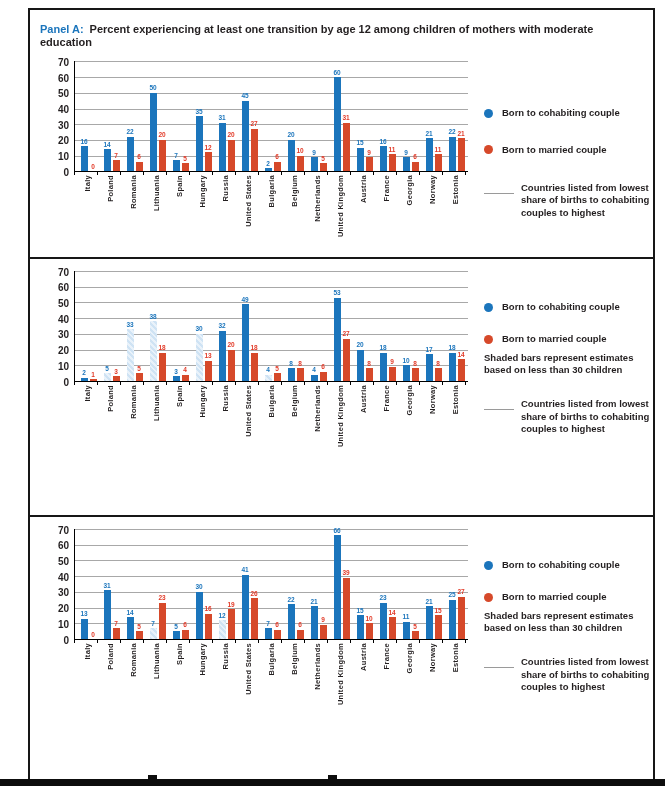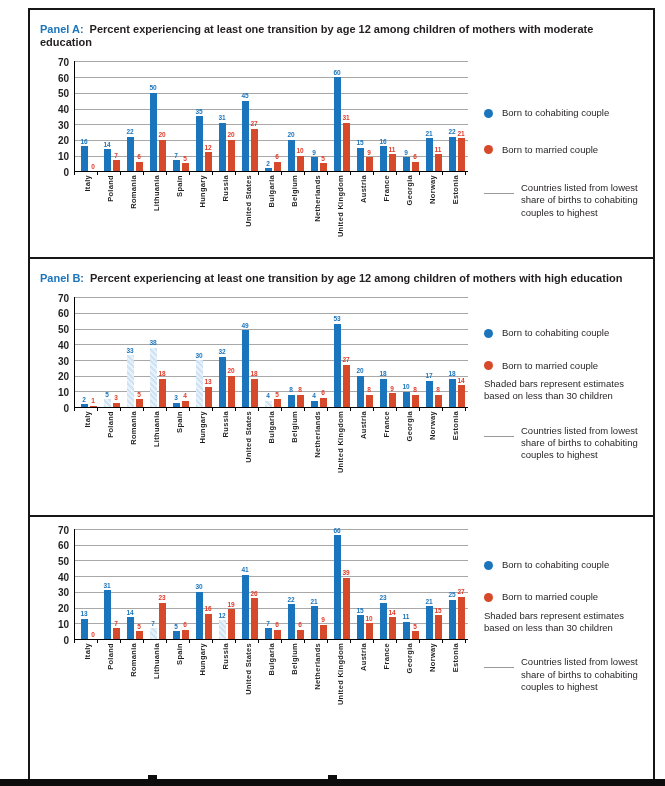--- a/index.html
+++ b/index.html
@@ -42,21 +42,21 @@
   .lbl-blue{color:var(--blue);}
   .lbl-red{color:var(--redlbl);}
   .xticks{margin-left:26px;width:393px;height:3px;
     background:repeating-linear-gradient(to right,#000 0 1px,transparent 1px 23px);}
   .xlabels{display:flex;margin-left:26px;padding-left:2px;}
   .xcell{width:23px;flex:none;display:flex;justify-content:center;align-items:flex-start;height:92px;}
   .xlabel{
     writing-mode:vertical-rl;transform:rotate(180deg);
     font-size:7.5px;font-weight:bold;white-space:nowrap;letter-spacing:0.3px;
   }
-  .legend{flex:1;font-size:9.5px;font-weight:normal;line-height:1.3;padding-left:12px;}
+  .legend{flex:1;font-size:9.5px;font-weight:bold;line-height:1.3;padding-left:12px;}
   .p0 .legend{padding-top:46px;}
   .p1 .legend,.p2 .legend{padding-top:30px;}
   .legend-item{display:flex;align-items:center;gap:9px;margin-bottom:4px;}
   .p0 .legend-item{margin-bottom:8px;}
   .legend-gap{height:16px;}
   .dot{width:9px;height:9px;border-radius:50%;flex:none;}
   .dot.blue{background:var(--blue);}
   .dot.red{background:var(--red);}
   .shaded-note{margin-top:6px;width:160px;}
   .countries-note{display:flex;gap:7px;margin-top:22px;}
@@ -333,21 +333,20 @@
             <span>Born to married couple</span>
           </div>
           <div class="countries-note">
             <div class="note-line"></div>
             <div class="countries-text">Countries listed from lowest share of births to cohabiting couples to highest</div>
           </div>
         </div>
       </div>
     </section>
     <section class="panel p1">
-      <div class="panel-titlerow"><span class="panel-label">Panel B:</span><span class="panel-heading">Percent experiencing at least one transition by age 12 among children of mothers with high education</span></div>
       <div class="panel-body">
         <div class="chart-wrap">
           <div class="chart">
             <div class="yaxis">
               <div class="ytick" style="top: 106.5px;">0</div>
               <div class="ytick" style="top: 90.7857px;">10</div>
               <div class="ytick" style="top: 75.0714px;">20</div>
               <div class="ytick" style="top: 59.3571px;">30</div>
               <div class="ytick" style="top: 43.6429px;">40</div>
               <div class="ytick" style="top: 27.9286px;">50</div>

